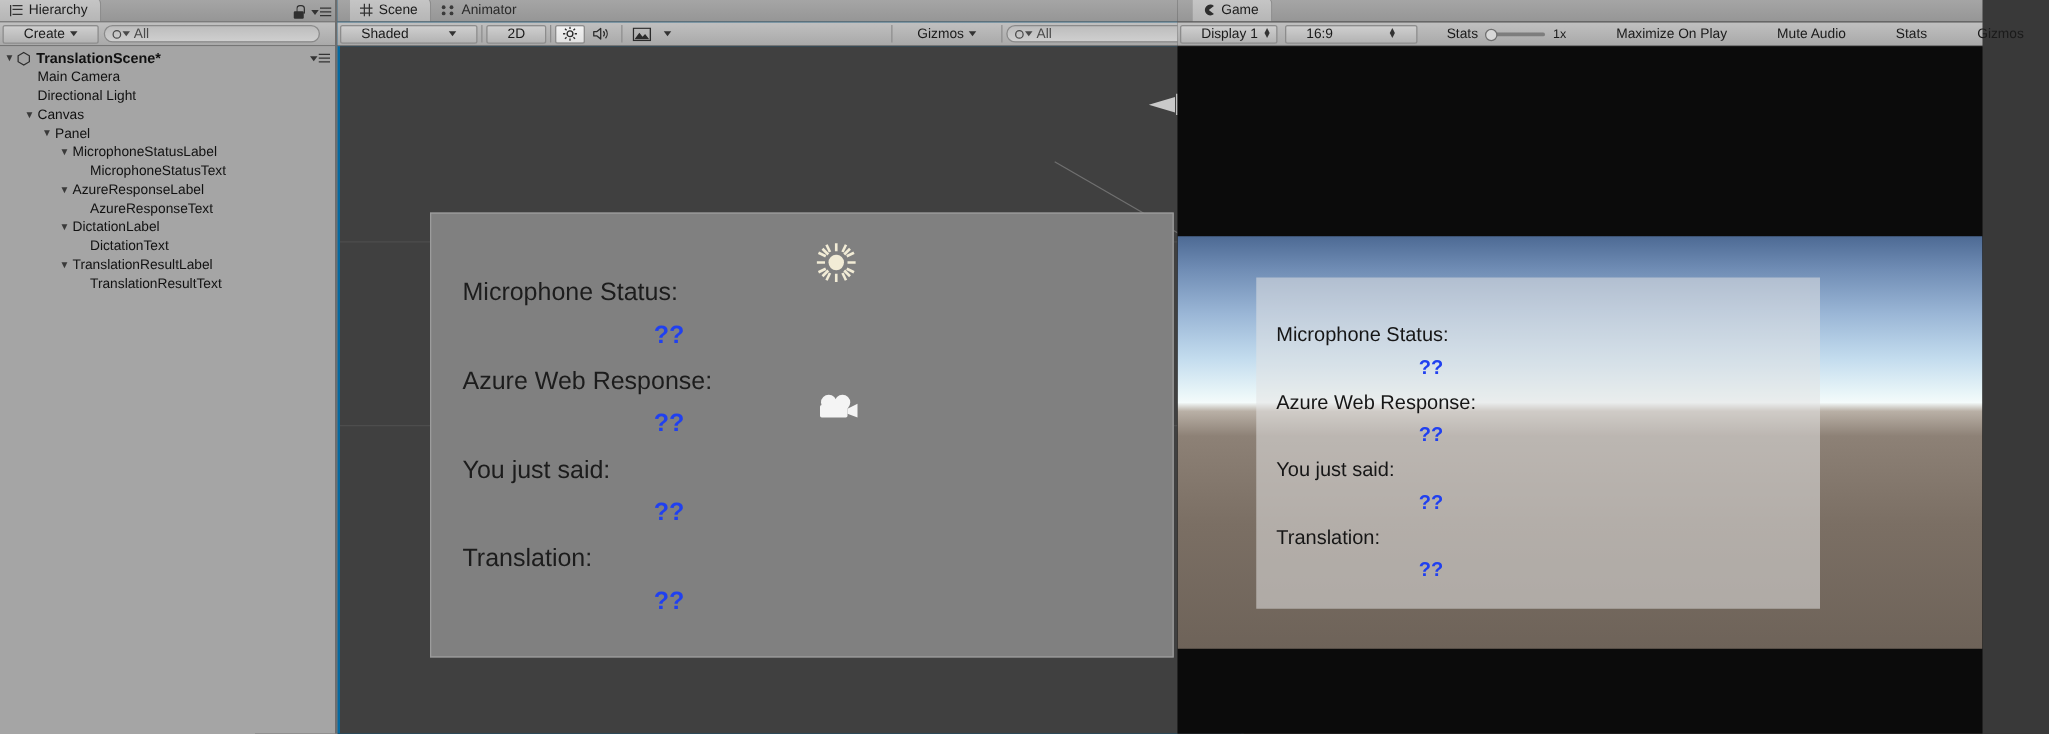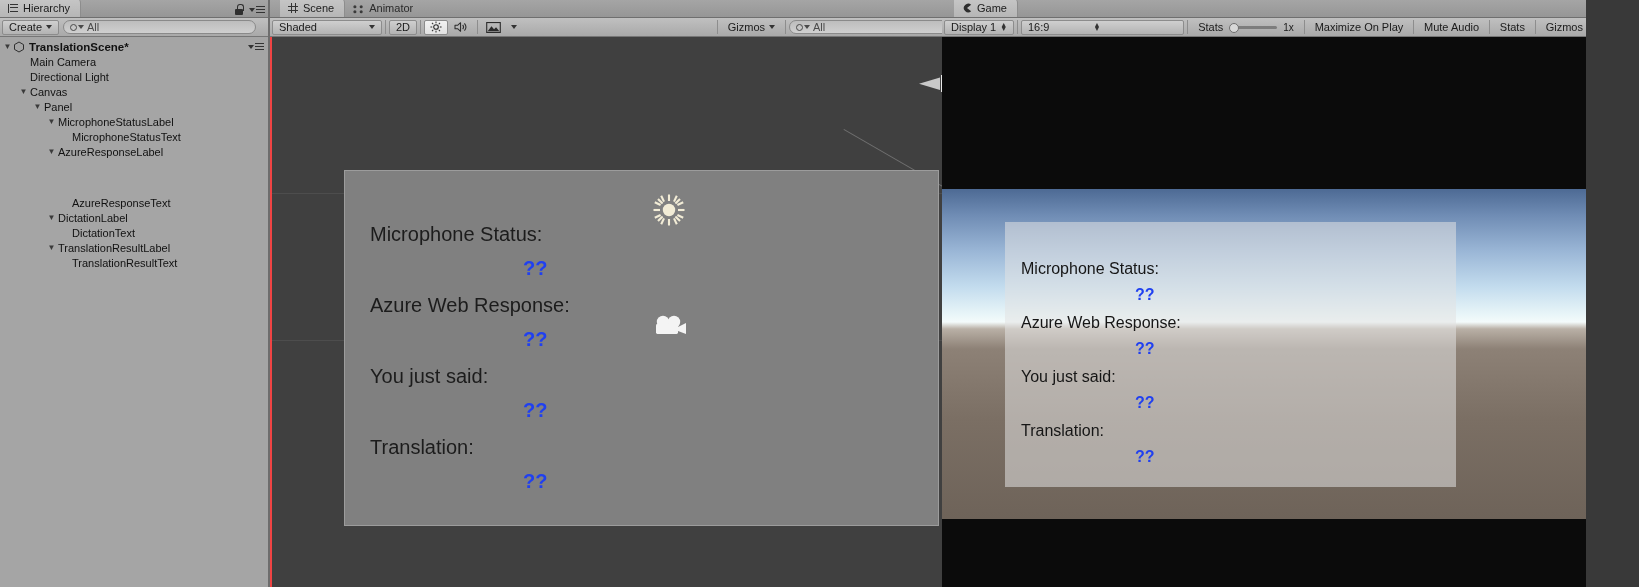--- a/index.html
+++ b/index.html
@@ -30,21 +30,21 @@
   .tab.inactive{ background:transparent; border-right:none; color:#2a2a2a; }
   .toolbar{
     height:19px;
     background:linear-gradient(#c0c0c0,#a9a9a9);
     border-bottom:1px solid #767676;
     display:flex; align-items:center; gap:0px;
     padding:0 2px;
   }
   .tbtn{
     height:15px; display:flex; align-items:center; gap:4px;
-    padding:0 6px; font-size:11px; color:#1a1a1a;
+    padding:0 16px; font-size:11px; color:#1a1a1a;
     background:linear-gradient(#cfcfcf,#b3b3b3);
     border:1px solid #8c8c8c; border-radius:2px;
     white-space:nowrap;
   }
   .tbtn.flat{ background:transparent; border:1px solid transparent; }
   .tbtn.pressed{ background:linear-gradient(#f2f2f2,#e2e2e2); border:1px solid #8c8c8c;}
   .caret{ width:0;height:0;border-left:3px solid transparent;border-right:3px solid transparent;border-top:4px solid #333; display:inline-block; }
   .updown{ display:inline-flex; flex-direction:column; line-height:4px; font-size:7px; color:#333; }
   .searchbox{
     height:14px; border-radius:7px; flex:1;
@@ -67,21 +67,21 @@
   .lock:before{content:"";position:absolute;left:1px;bottom:0;width:8px;height:6px;background:#2f2f2f;border-radius:1px;}
   .lock:after{content:"";position:absolute;left:2.5px;top:0;width:5px;height:6px;border:1.6px solid #2f2f2f;border-bottom:none;border-radius:3px 3px 0 0;}
   .hammenu{ display:inline-flex;align-items:center;gap:1px; }
   .hammenu i{ display:block; }
   .burger{ width:9px;height:7px; background:
       linear-gradient(#333,#333) 0 0/9px 1.3px no-repeat,
       linear-gradient(#333,#333) 0 3px/9px 1.3px no-repeat,
       linear-gradient(#333,#333) 0 6px/9px 1.3px no-repeat; }
 
   
-  #scene{ left:270px; top:0; width:725px; height:587px; background:#ef4444; }
+  #scene{ left:270px; top:0; width:725px; height:587px; background:#0369a1; }
   #scene-body{ position:absolute; left:2px; top:37px; right:0; bottom:0; background:#404040; overflow:hidden;}
   .gridline{ position:absolute; left:0; right:0; height:1px; background:rgba(255,255,255,.07); }
   #scene-panel{
     position:absolute; left:72px; top:133px; width:595px; height:356px;
     background:#808080; border:1px solid #9c9c9c;
   }
   .sp-label{ position:absolute; font-size:20px; color:#1c1c1c; white-space:nowrap; }
   .sp-value{ position:absolute; font-size:20px; color:#2040f0; font-weight:bold; white-space:nowrap; }
   .sun{ position:absolute; width:34px;height:34px; }
   .cam{ position:absolute; width:36px;height:24px; }
@@ -186,21 +186,21 @@
             <span class="lbl">MicrophoneStatusLabel</span>
           </div>
           <div class="hrow" style="padding-left: 60px;">
             <span class="tri"></span>
             <span class="lbl">MicrophoneStatusText</span>
           </div>
           <div class="hrow" style="padding-left: 46px;">
             <span class="tri">▼</span>
             <span class="lbl">AzureResponseLabel</span>
           </div>
-          <div class="hrow" style="padding-left: 60px; margin-top: 36px;">
+          <div class="hrow" style="padding-left: 60px;">
             <span class="tri"></span>
             <span class="lbl">AzureResponseText</span>
           </div>
           <div class="hrow" style="padding-left: 46px;">
             <span class="tri">▼</span>
             <span class="lbl">DictationLabel</span>
           </div>
           <div class="hrow" style="padding-left: 60px;">
             <span class="tri"></span>
             <span class="lbl">DictationText</span>

